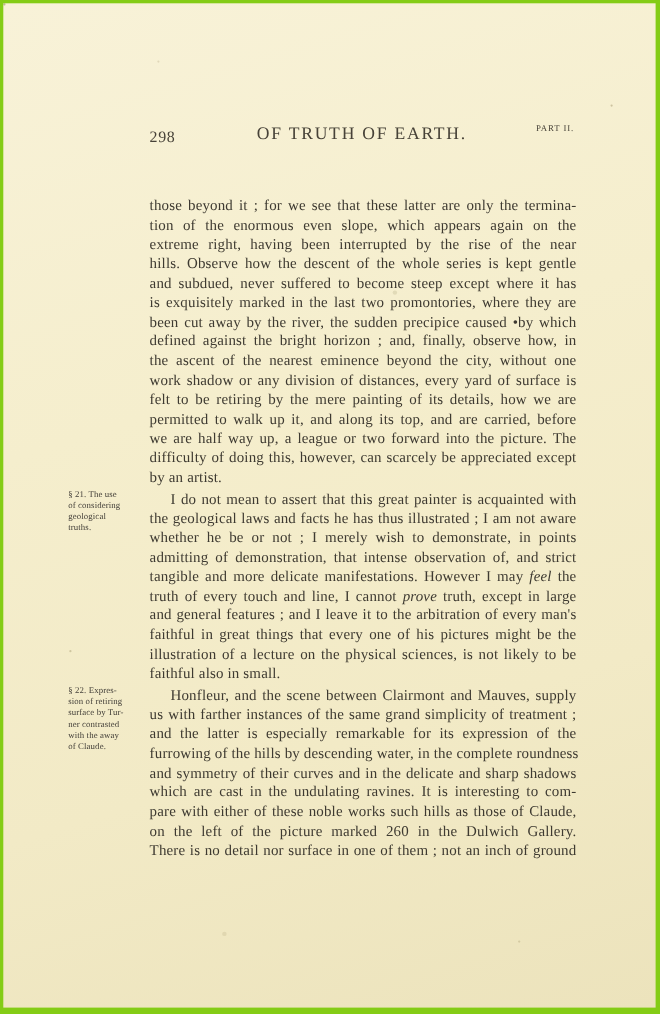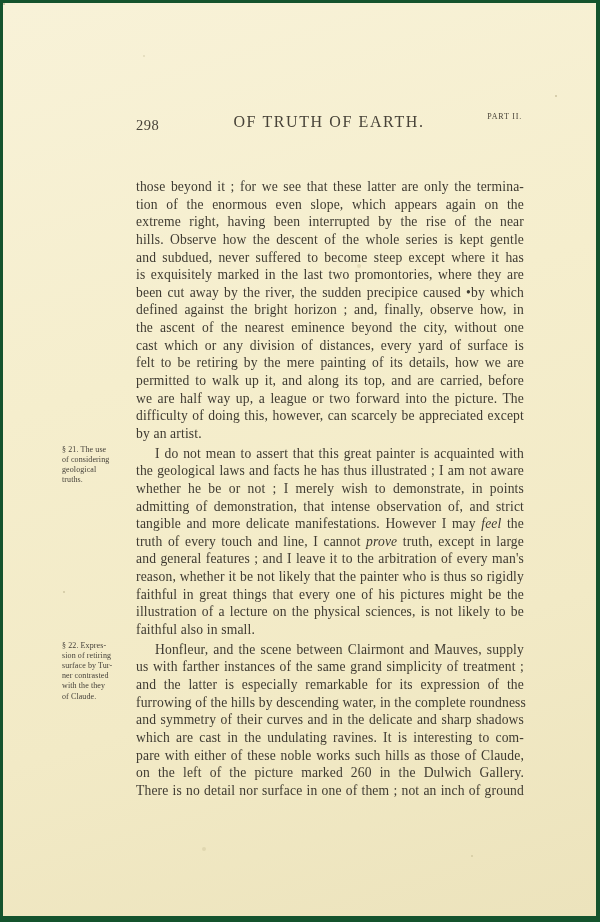--- a/index.html
+++ b/index.html
@@ -1,20 +1,20 @@
 <!DOCTYPE html>
 <html><head>
 <meta charset="utf-8">
 <style>
   html, body { margin: 0; padding: 0; background: #3a3a3a; }
   .page {
     position: relative;
     width: 600px;
     height: 922px;
-    background: #14532d;
+    background: #84cc16;
     overflow: hidden;
     font-family: "Liberation Serif", "DejaVu Serif", serif;
   }
   .paper {
     position: absolute;
     left: 3px; top: 3px; right: 4px; bottom: 6px;
     background: linear-gradient(163deg, #f8f2d8 0%, #f5eecd 38%, #f2eac6 70%, #ece3bc 100%);
   }
   
   .paper::after {
@@ -91,53 +91,52 @@
         <div class="para">
           <div class="line">those beyond it ; for we see that these latter are only the termina-</div>
           <div class="line">tion of the enormous even slope, which appears again on the</div>
           <div class="line">extreme right, having been interrupted by the rise of the near</div>
           <div class="line">hills.  Observe how the descent of the whole series is kept gentle</div>
           <div class="line">and subdued, never suffered to become steep except where it has</div>
           <div class="line">is exquisitely marked in the last two promontories, where they are</div>
           <div class="line">been cut away by the river, the sudden precipice caused •by which</div>
           <div class="line">defined against the bright horizon ; and, finally, observe how, in</div>
           <div class="line">the ascent of the nearest eminence beyond the city, without one</div>
-          <div class="line">cast which or any division of distances, every yard of surface is</div>
+          <div class="line">work shadow or any division of distances, every yard of surface is</div>
           <div class="line">felt to be retiring by the mere painting of its details, how we are</div>
           <div class="line">permitted to walk up it, and along its top, and are carried, before</div>
           <div class="line">we are half way up, a league or two forward into the picture.  The</div>
           <div class="line">difficulty of doing this, however, can scarcely be appreciated except</div>
           <div class="line last">by an artist.</div>
         </div>
         <div class="para indent">
           <div class="sidenote">
             <div>§ 21. The use</div>
             <div>of considering</div>
             <div>geological</div>
             <div>truths.</div>
           </div>
           <div class="line fl">I do not mean to assert that this great painter is acquainted with</div>
           <div class="line">the geological laws and facts he has thus illustrated ; I am not aware</div>
           <div class="line">whether he be or not ; I merely wish to demonstrate, in points</div>
           <div class="line">admitting of demonstration, that intense observation of, and strict</div>
           <div class="line">tangible and more delicate manifestations.  However I may <i>feel</i> the</div>
           <div class="line">truth of every touch and line, I cannot <i>prove</i> truth, except in large</div>
           <div class="line">and general features ; and I leave it to the arbitration of every man's</div>
-          <div class="line">reason, whether it be not likely that the painter who is thus so rigidly</div>
           <div class="line">faithful in great things that every one of his pictures might be the</div>
           <div class="line">illustration of a lecture on the physical sciences, is not likely to be</div>
           <div class="line last">faithful also in small.</div>
         </div>
         <div class="para indent">
           <div class="sidenote">
             <div>§ 22. Expres-</div>
             <div>sion of retiring</div>
             <div>surface by Tur-</div>
             <div>ner contrasted</div>
-            <div>with the they</div>
+            <div>with the away</div>
             <div>of Claude.</div>
           </div>
           <div class="line fl">Honfleur, and the scene between Clairmont and Mauves, supply</div>
           <div class="line">us with farther instances of the same grand simplicity of treatment ;</div>
           <div class="line">and the latter is especially remarkable for its expression of the</div>
           <div class="line">furrowing of the hills by descending water, in the complete roundness</div>
           <div class="line">and symmetry of their curves and in the delicate and sharp shadows</div>
           <div class="line">which are cast in the undulating ravines.  It is interesting to com-</div>
           <div class="line">pare with either of these noble works such hills as those of Claude,</div>
           <div class="line">on the left of the picture marked 260 in the Dulwich Gallery.</div>

